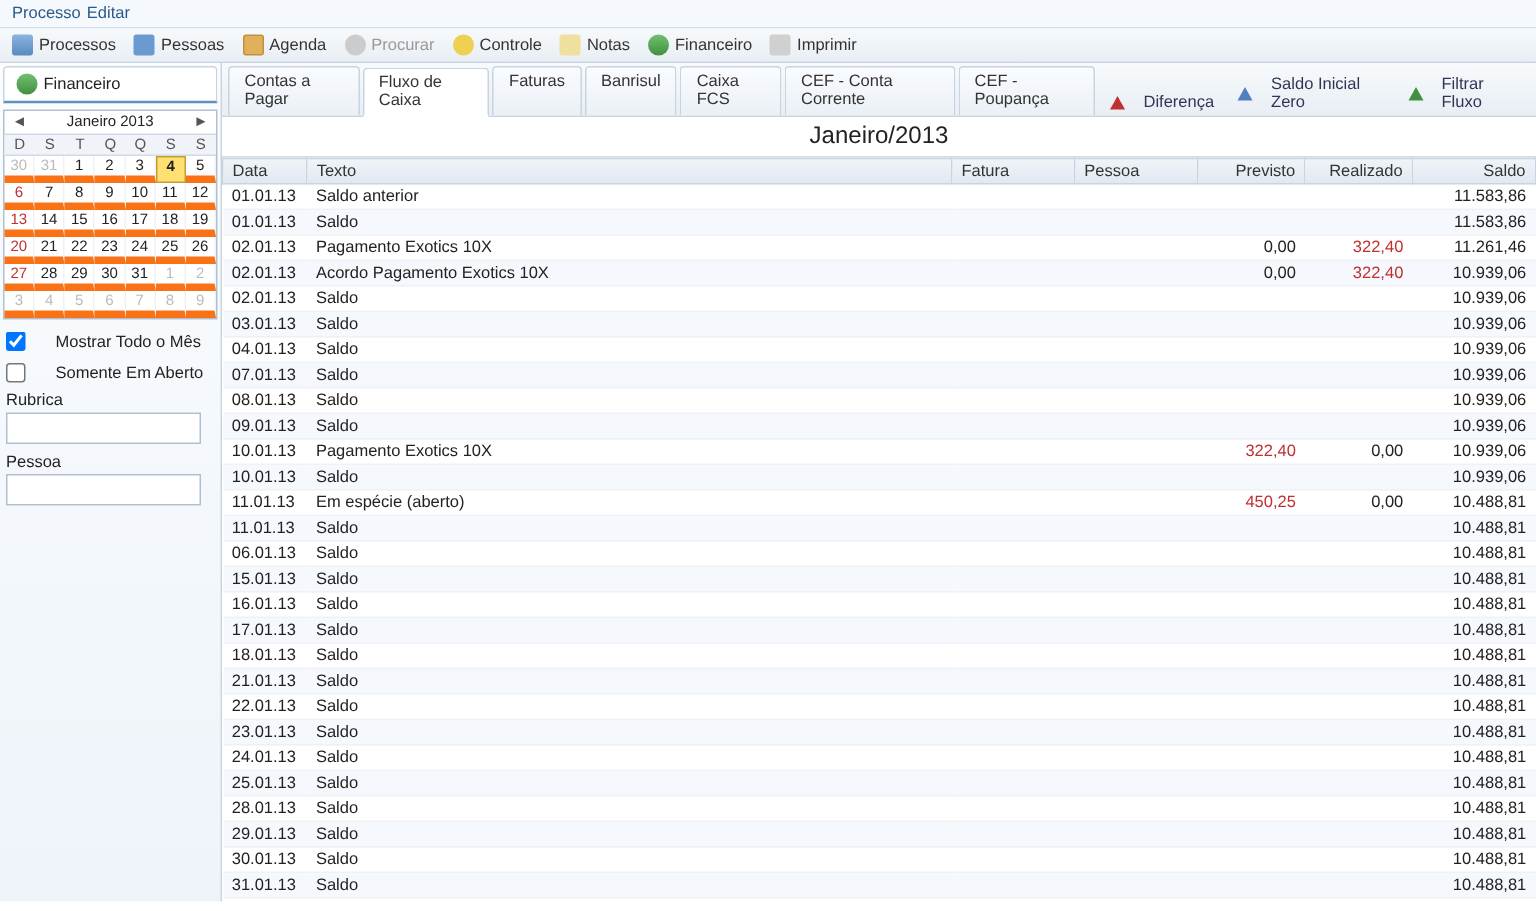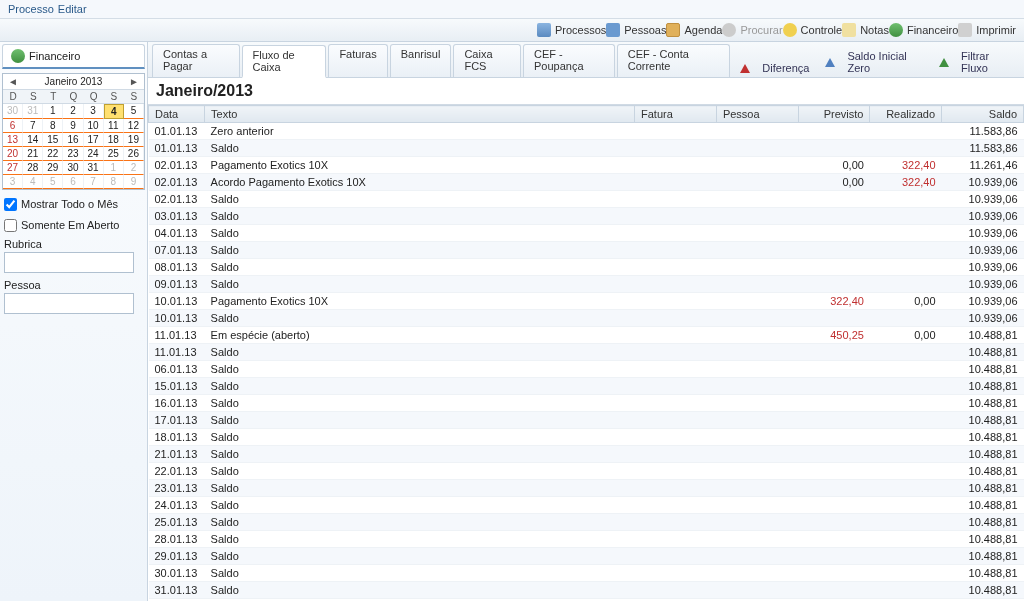--- a/index.html
+++ b/index.html
@@ -1,55 +1,55 @@
 <!DOCTYPE html>
 <html><head>
 <meta charset="utf-8">
 <style>
 * { box-sizing: border-box; margin: 0; padding: 0; }
 body { font-family: "Segoe UI", Tahoma, sans-serif; font-size: 11px; background: #fff; color: #222; width: 1024px; height: 607px; overflow: hidden; }
 .menubar { display: flex; gap: 4px; padding: 3px 8px; background: #f5f8fc; border-bottom: 1px solid #d4dde6; }
 .menubar span { color: #2a5a8a; cursor: default; }
-.toolbar { display: flex; padding: 4px 8px; background: linear-gradient(#f7fafc,#e8eef4); border-bottom: 1px solid #c8d4e0; align-items: center; justify-content: flex-end; }
+.toolbar { display: flex; gap: 12px; padding: 4px 8px; background: linear-gradient(#f7fafc,#e8eef4); border-bottom: 1px solid #c8d4e0; align-items: center; }
 .tb-item { display: flex; align-items: center; gap: 4px; color: #333; }
 .tb-item.disabled { color: #999; }
 .ico { width: 14px; height: 14px; display: inline-block; border-radius: 2px; }
 .ico-processos { background: linear-gradient(#8ab4e0,#5a8ac0); }
 .ico-pessoas { background: #6a9ad0; }
 .ico-agenda { background: #e0b05a; border: 1px solid #c09040; }
 .ico-procurar { background: #ccc; border-radius: 50%; }
 .ico-controle { background: #f0d050; border-radius: 50%; }
 .ico-notas { background: #f0e0a0; }
 .ico-financeiro { background: linear-gradient(#70c070,#409040); border-radius: 50%; }
 .ico-imprimir { background: #d0d0d0; }
 .main { display: flex; height: calc(100% - 48px); }
 .sidebar { width: 148px; background: linear-gradient(#fafcfe,#eef4fa); border-right: 1px solid #c8d4e0; padding: 2px; }
 .side-tab { display: flex; align-items: center; gap: 4px; padding: 4px 8px; background: #fff; border: 1px solid #c8d4e0; border-bottom: 2px solid #6090c0; border-radius: 3px 3px 0 0; margin-bottom: 4px; }
 .cal { background: #fff; border: 1px solid #b0c0d0; font-size: 10px; }
 .cal-head { display: flex; justify-content: space-between; align-items: center; padding: 2px 4px; border-bottom: 1px solid #d0dae4; }
 .cal-nav { width: 12px; text-align: center; cursor: pointer; color: #555; }
 .cal-grid { display: grid; grid-template-columns: repeat(7, 1fr); text-align: center; }
 .cal-dow { background: #f0f4f8; color: #555; padding: 1px 0; border-bottom: 1px solid #d0dae4; }
-.cal-day { padding: 1px 0; border-right: 1px solid #eef2f6; border-bottom: 1px solid #f97316; cursor: pointer; }
+.cal-day { padding: 1px 0; border-right: 1px solid #eef2f6; border-bottom: 5px solid #f97316; cursor: pointer; }
 .cal-day.sun { color: #c03030; }
 .cal-day.other { color: #bbb; }
 .cal-day.today { background: #ffe070; border: 1px solid #c0a030; font-weight: bold; }
-.side-check { display: flex; gap: 4px; margin: 8px 2px 2px; }
+.side-check { display: flex; align-items: center; gap: 20px; margin: 8px 2px 2px; }
 .side-label { margin: 6px 2px 2px; font-weight: normal; color: #222; }
 .side-input { width: 130px; margin: 0 2px; padding: 2px 4px; border: 1px solid #b0c0d0; background: #fff; }
 .content { flex: 1; display: flex; flex-direction: column; background: #fff; }
 .tabstrip { display: flex; gap: 0; padding: 2px 4px 0; background: linear-gradient(#f7fafc,#e8eef4); border-bottom: 1px solid #c8d4e0; align-items: flex-end; }
 .tab { padding: 3px 10px; border: 1px solid #c8d4e0; border-bottom: none; background: linear-gradient(#fafcfe,#eaf0f6); margin-right: 2px; border-radius: 3px 3px 0 0; color: #333; cursor: pointer; }
 .tab.active { background: #fff; font-weight: normal; border-bottom: 2px solid #fff; position: relative; top: 1px; }
 .tab-spacer { flex: 1; }
 .tab-action { display: flex; align-items: center; gap: 12px; padding: 3px 8px; color: #335; cursor: pointer; }
 .tri { width: 0; height: 0; border-left: 5px solid transparent; border-right: 5px solid transparent; border-bottom: 9px solid #c03030; display: inline-block; }
 .tri.blue { border-bottom-color: #5080c0; }
 .tri.green { border-bottom-color: #409040; }
-.heading { padding: 4px 8px; font-size: 16px; font-weight: bold; color: #222; border-bottom: 1px solid #d0dae4; }
+.heading { padding: 4px 8px; font-size: 16px; font-weight: normal; color: #222; border-bottom: 1px solid #d0dae4; text-align: center; }
 .grid { flex: 1; overflow: auto; }
 .grid table { width: 100%; border-collapse: collapse; }
 .grid th { background: linear-gradient(#f0f4f8,#e0e8f0); border: 1px solid #c8d4e0; padding: 2px 6px; font-weight: normal; color: #333; text-align: left; position: sticky; top: 0; }
 .grid th.r { text-align: right; }
 .grid td { border-bottom: 1px solid #eef2f6; padding: 2px 6px; white-space: nowrap; }
 .grid tr:nth-child(even) td { background: #f5f8fc; }
 .grid td.r { text-align: right; }
 .grid td.red { color: #c03030; }
 .col-data { width: 54px; }
 .col-texto { width: 420px; }
@@ -183,22 +183,22 @@
   </div>
 
   <div class="content">
     <div class="tabstrip">
       <div id="tabs-host" style="display:flex">
           <div class="tab">Contas a Pagar</div>
           <div class="tab active">Fluxo de Caixa</div>
           <div class="tab">Faturas</div>
           <div class="tab">Banrisul</div>
           <div class="tab">Caixa FCS</div>
+          <div class="tab">CEF - Conta Corrente</div>
           <div class="tab">CEF - Poupança</div>
-          <div class="tab">CEF - Conta Corrente</div>
         </div>
       <div class="tab-spacer"></div>
       <div class="tab-action">
           <span class="tri"></span>
           <span>Diferença</span>
         </div>
       <div class="tab-action">
           <span class="tri blue"></span>
           <span>Saldo Inicial Zero</span>
         </div>
@@ -217,21 +217,21 @@
           <th class="col-fatura">Fatura</th>
           <th class="col-pessoa">Pessoa</th>
           <th class="col-prev r">Previsto</th>
           <th class="col-real r">Realizado</th>
           <th class="col-saldo r">Saldo</th>
         </tr>
           </thead>
         <tbody id="grid-body">
             <tr>
               <td>01.01.13</td>
-              <td>Zero anterior</td>
+              <td>Saldo anterior</td>
               <td></td>
               <td></td>
               <td class="r"></td>
               <td class="r"></td>
               <td class="r">11.583,86</td>
             </tr>
             <tr>
               <td>01.01.13</td>
               <td>Saldo</td>
               <td></td>

